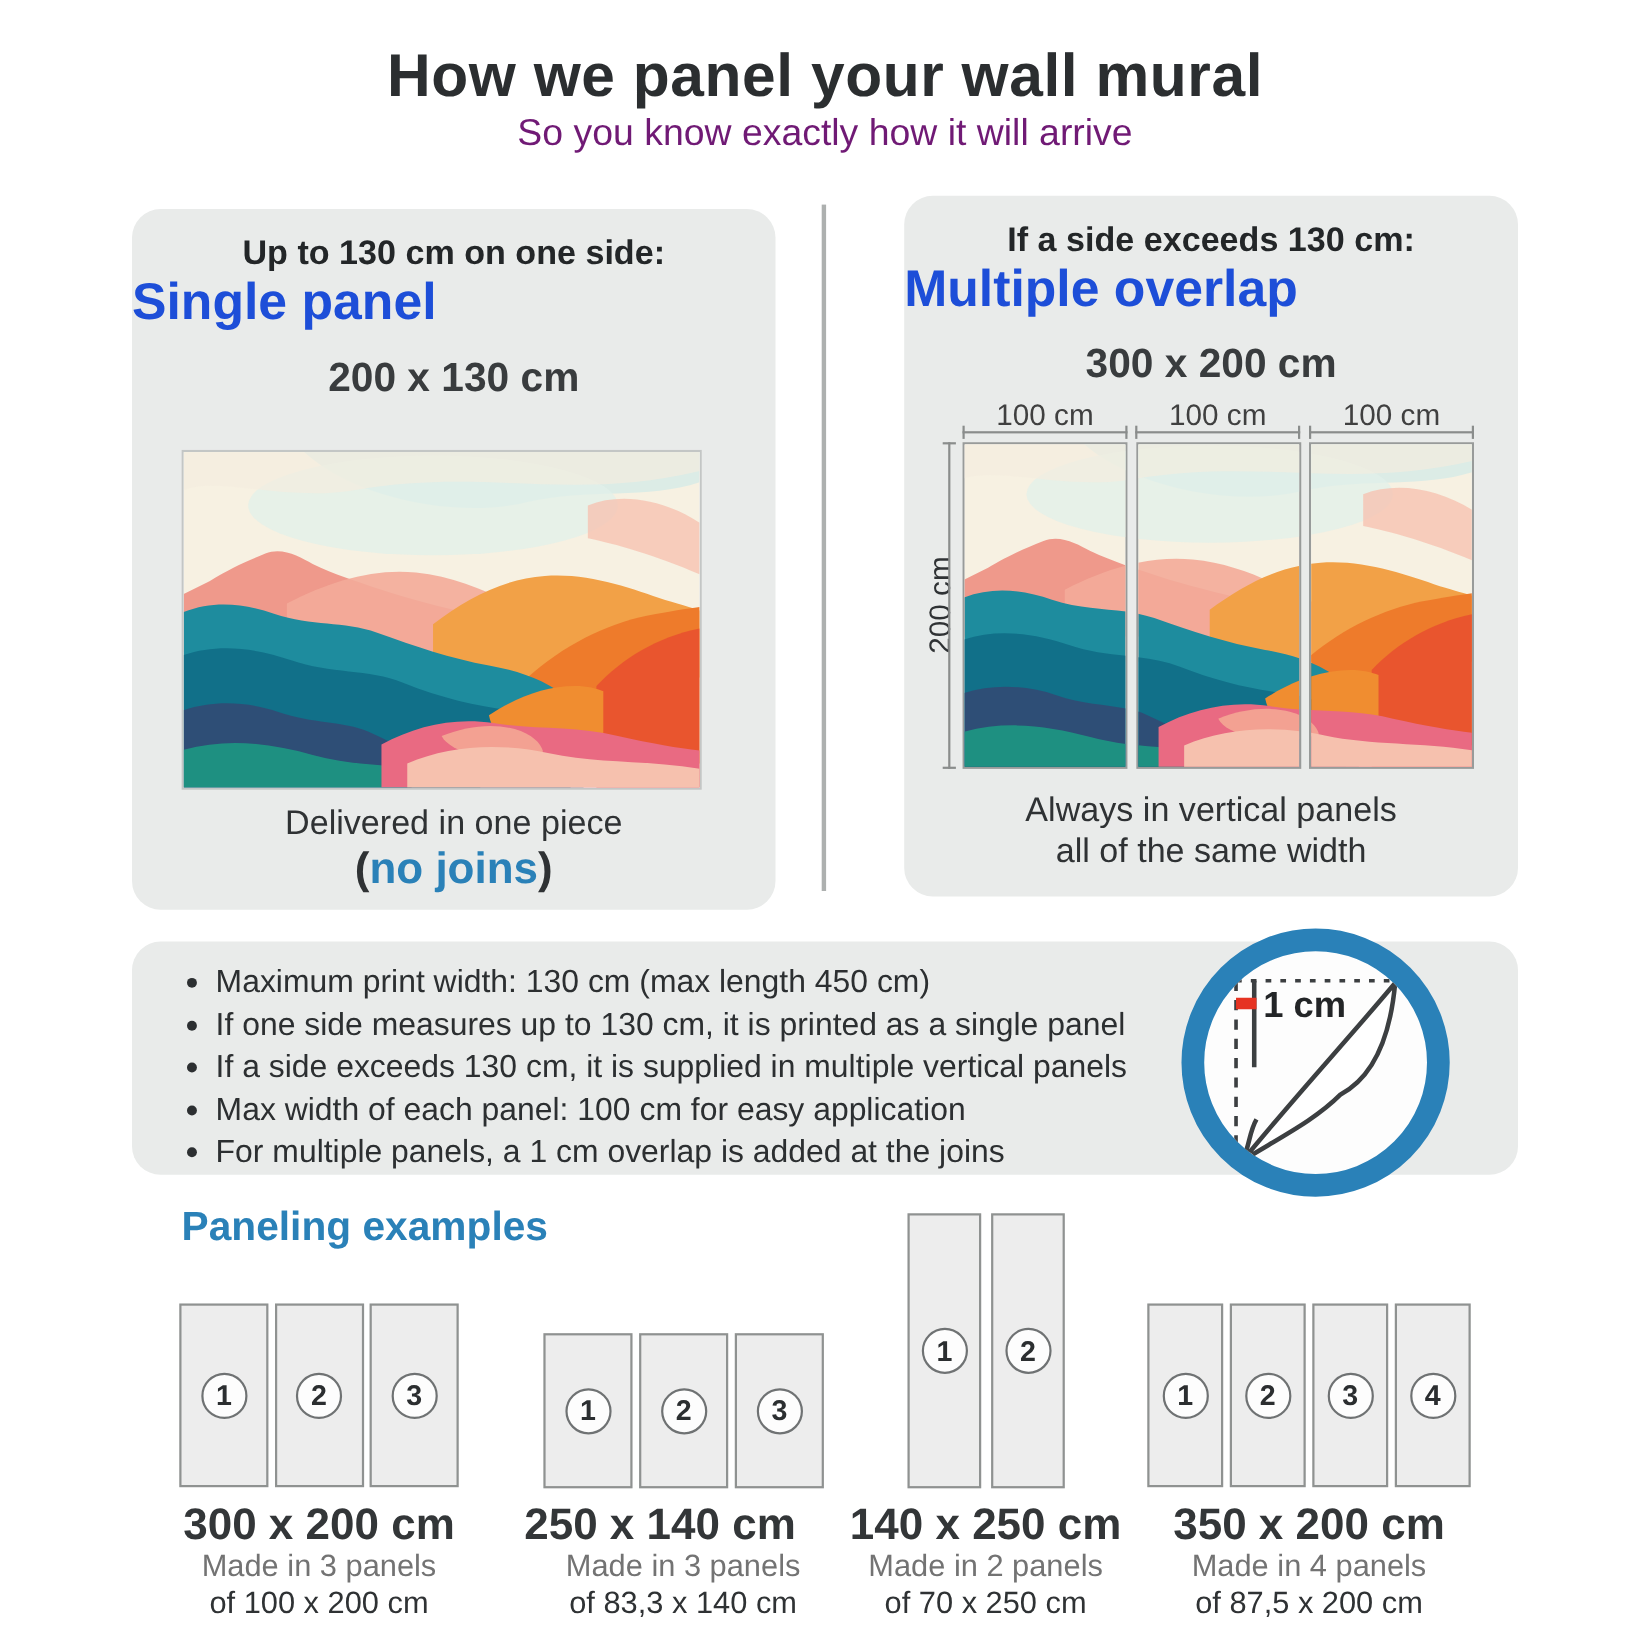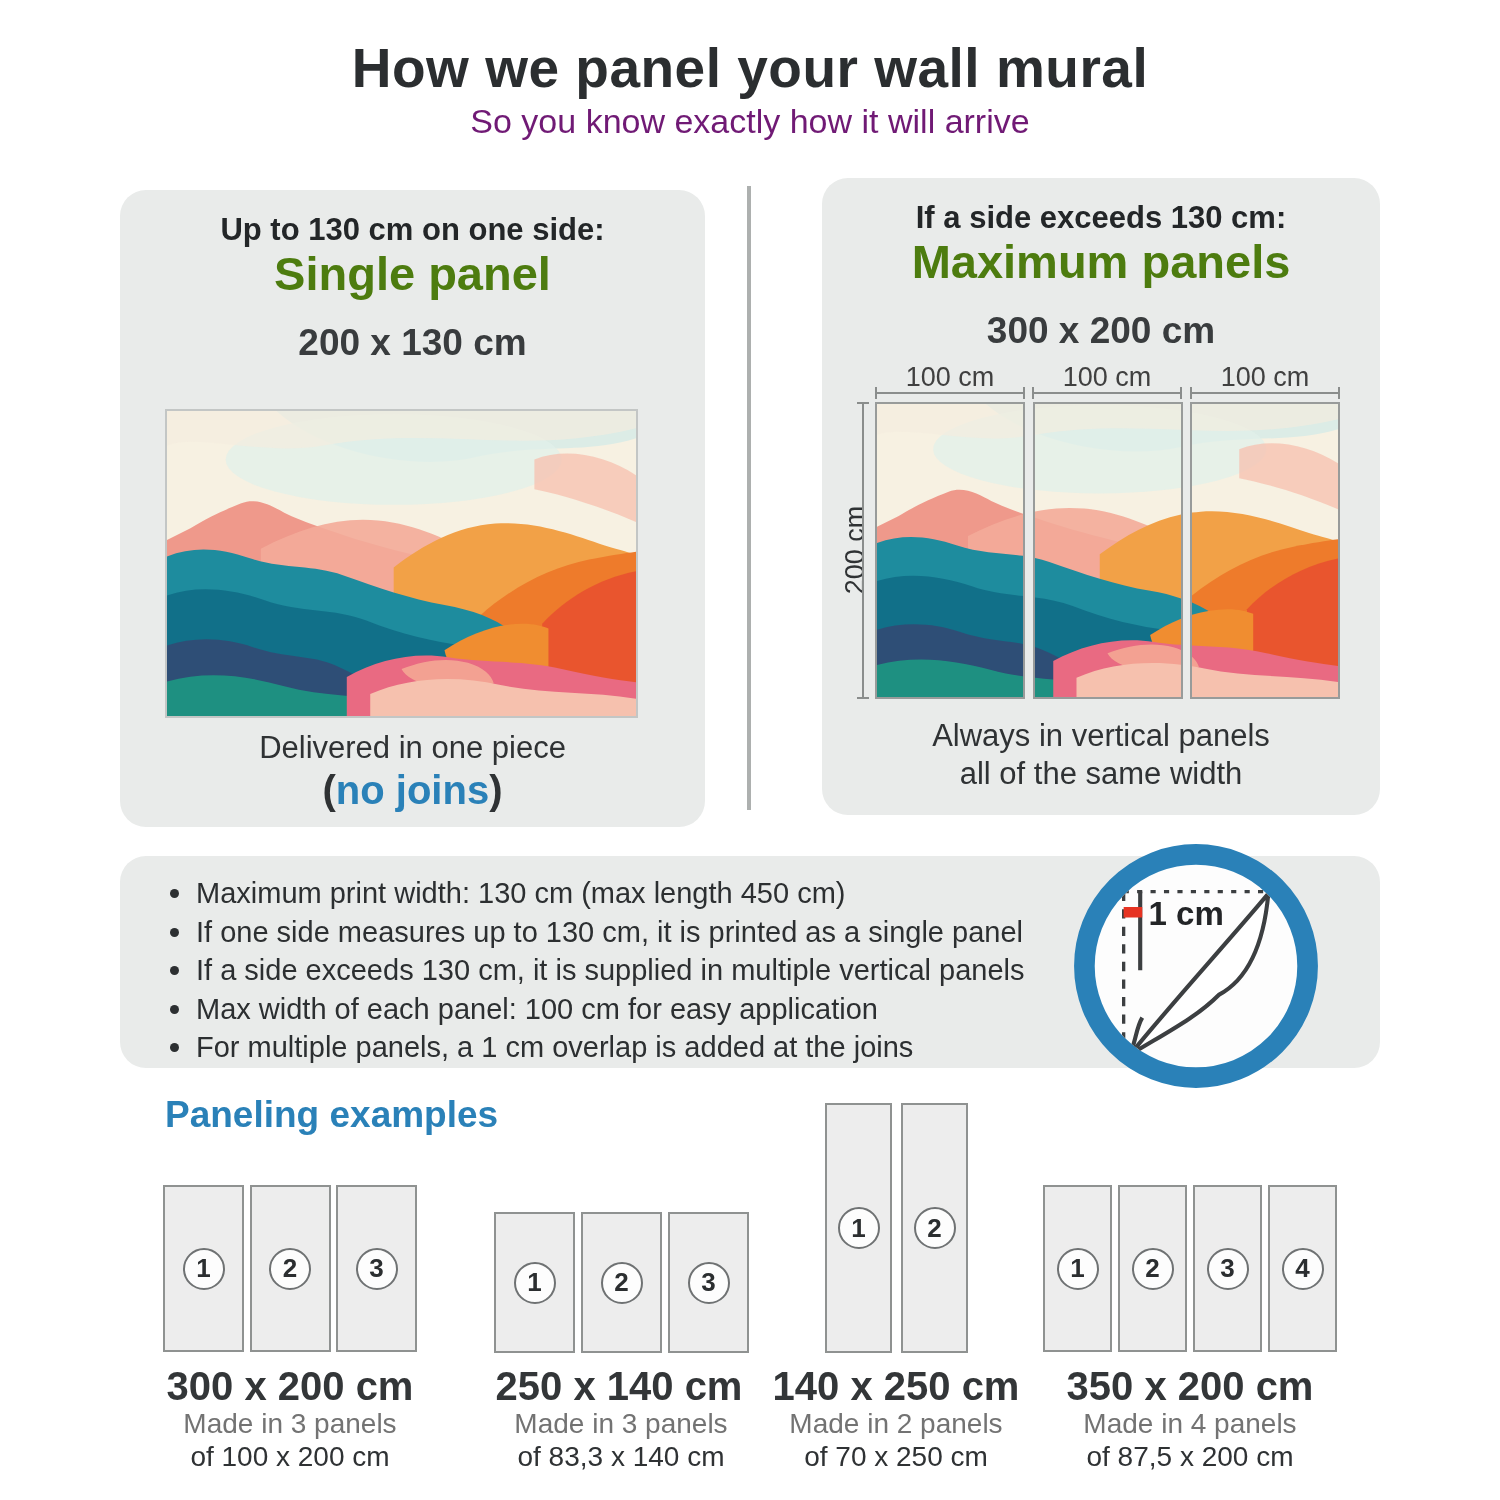--- a/index.html
+++ b/index.html
@@ -14,22 +14,22 @@
               font-size:34px; font-weight:400; color:#701a75; }
 
   
   .box { position:absolute; background:#e9ebea; border-radius:26px; }
   .box-left  { left:120px; top:190px; width:585px; height:637px; }
   .box-right { left:822px; top:178px; width:558px; height:637px; }
   .divider { position:absolute; left:747px; top:186px; width:4px; height:624px; background:#adb0af; }
 
   .cond { position:absolute; top:22px; left:0; width:100%; text-align:center;
           font-size:31px; font-weight:700; color:#232628; }
-  .mode { position:absolute; top:56px; left:0; width:100%; text-align:center;
-          font-size:47px; font-weight:700; color:#4d7c0f; }
+  .mode { position:absolute; top:56px; left:0; width:100%; 
+          font-size:47px; font-weight:700; color:#1d4ed8; }
   .dims { position:absolute; top:132px; left:0; width:100%; text-align:center;
           font-size:37px; font-weight:700; color:#393c3e; }
 
   .single-mural { position:absolute; left:45px; top:219px; width:473px; height:309px;
                   border:2px solid #c3c6c5; background:#fff; }
   .single-mural svg { display:block; width:100%; height:100%; }
 
   .caption1 { position:absolute; top:540px; left:0; width:100%; text-align:center;
               font-size:31px; color:#2f3234; }
   .caption2 { position:absolute; top:578px; left:0; width:100%; text-align:center;
@@ -127,21 +127,21 @@
         </svg>
     </div>
     <div class="caption1">Delivered in one piece</div>
     <div class="caption2"><span>(</span><span class="hl">no joins</span><span>)</span></div>
   </section>
 
   <div class="divider"></div>
 
   <section class="box box-right">
     <div class="cond">If a side exceeds 130 cm:</div>
-    <div class="mode">Maximum panels</div>
+    <div class="mode">Multiple overlap</div>
     <div class="dims">300 x 200 cm</div>
 
     <div class="wlabel" style="left:53px">100 cm</div>
     <div class="wlabel" style="left:210px">100 cm</div>
     <div class="wlabel" style="left:368px">100 cm</div>
     <div class="hbracket" style="left:53px"></div>
     <div class="hbracket" style="left:210px"></div>
     <div class="hbracket" style="left:368px"></div>
 
     <div class="hlabel">200 cm</div>
@@ -216,21 +216,21 @@
     <div class="ex-panel" style="left:0; width:81px; height:141px">
         <div class="num-circle">1</div>
       </div>
     <div class="ex-panel" style="left:87px; width:81px; height:141px">
         <div class="num-circle">2</div>
       </div>
     <div class="ex-panel" style="left:174px; width:81px; height:141px">
         <div class="num-circle">3</div>
       </div>
   </div>
-  <div class="ex-size" style="left:459px">250 x 140 cm</div>
+  <div class="ex-size" style="left:440px">250 x 140 cm</div>
   <div class="ex-line1" style="left:461px">Made in 3 panels</div>
   <div class="ex-line2" style="left:461px">of 83,3 x 140 cm</div>
 
   <div class="ex-panels" style="left:825px; top:1103px; width:143px; height:250px">
     <div class="ex-panel" style="left:0; width:67px; height:250px">
         <div class="num-circle">1</div>
       </div>
     <div class="ex-panel" style="left:76px; width:67px; height:250px">
         <div class="num-circle">2</div>
       </div>

